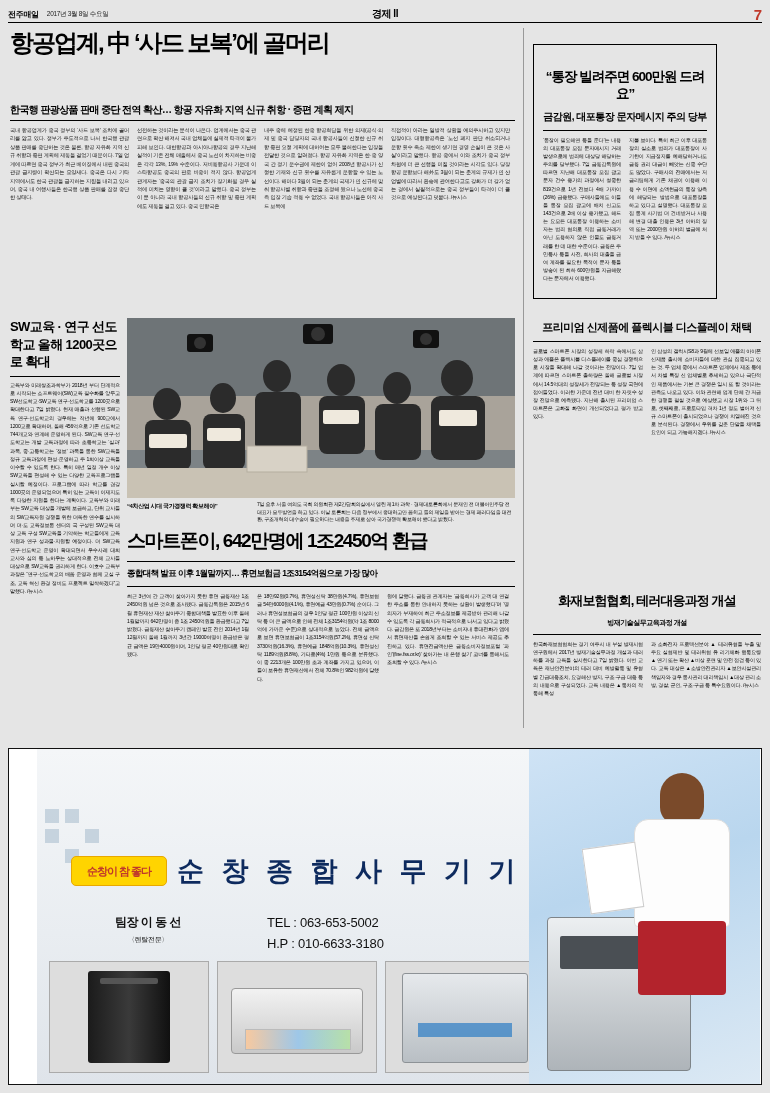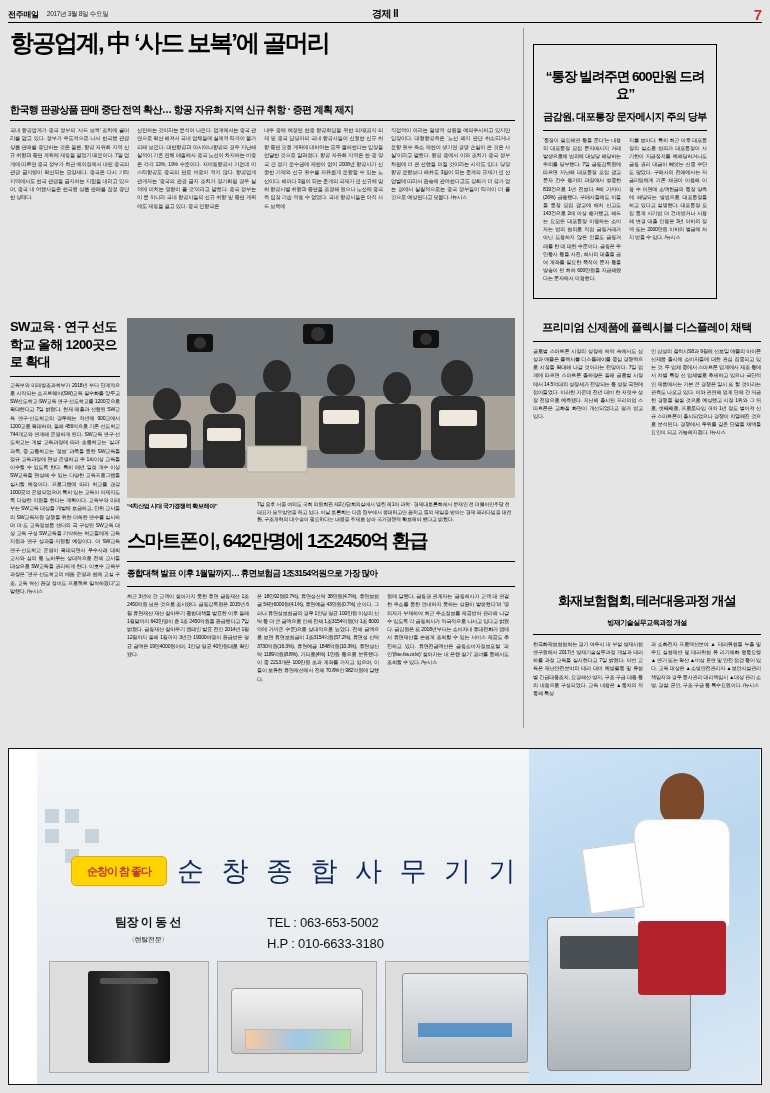--- a/index.html
+++ b/index.html
@@ -95,21 +95,21 @@
   .swlow { position: absolute; left: 10px; top: 512px; width: 110px; font-size: 5.1px; line-height:1.62; text-align: justify; letter-spacing:-0.2px;}
 
   
   .ad { position: absolute; left: 8px; top: 748px; width: 754px; height: 337px; border: 1.5px solid #111; background: #fff; overflow: hidden; }
   .ad-left { position:absolute; left:0; top:0; width: 520px; height: 100%;
      background: linear-gradient(180deg,#f4f6f8 0%, #e9edf1 55%, #dfe4ea 100%); margin-left: 28px; }
   .ad-grid { position:absolute; left:8px; top:60px; width: 70px; height: 70px; opacity:.5;}
   .ad-logo { position: absolute; left: 34px; top: 107px; width: 96px; height: 30px; border-radius: 5px;
       background: #ffd400; border: 1.5px solid #e8a800; display:flex; align-items:center; justify-content:center;
       font-size: 11px; font-weight: bold; color:#c0392b; letter-spacing:-1px; }
-  .ad-title { position: absolute; left: 140px; top: 104px; font-size: 27px; font-weight: normal; letter-spacing: 5px; color:#0d2a5e; }
+  .ad-title { position: absolute; left: 140px; top: 104px; font-size: 27px; font-weight: bold; letter-spacing: 5px; color:#0d2a5e; }
   .ad-person { position: absolute; left: 78px; top: 165px; font-size: 12px; font-weight: bold; letter-spacing: -0.5px; color:#111;}
   .ad-person small { display:block; font-size: 7px; font-weight: normal; margin-top:4px; text-align:center; letter-spacing:-0.3px; }
   .ad-tel { position: absolute; left: 230px; top: 164px; font-size: 13px; line-height:1.6; color:#111; letter-spacing:-0.2px;}
   .ad-photos { position: absolute; left: 12px; top: 212px; width: 496px; height: 112px; display:flex; gap: 8px; }
   .ad-photo { flex: 1; border: 1px solid #aaa; position: relative; overflow: hidden; background:#ddd;}
   .ad-right { position: absolute; left: 520px; top: 0; width: 231px; height: 100%;
      background: linear-gradient(160deg,#cfe3f5 0%, #b9d6ee 40%, #dce9f4 100%); overflow:hidden;}
 
   
   .pc-tower { position:absolute; left: 24%; top: 8%; width: 52%; height: 84%; background: linear-gradient(90deg,#1b1b1b,#3a3a3a 50%,#101010); border-radius:3px;}

